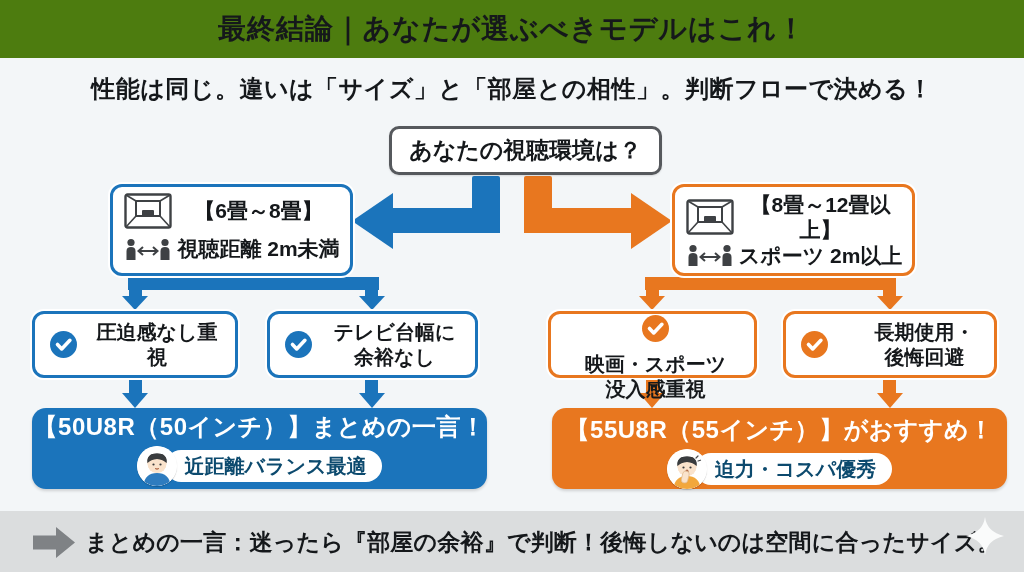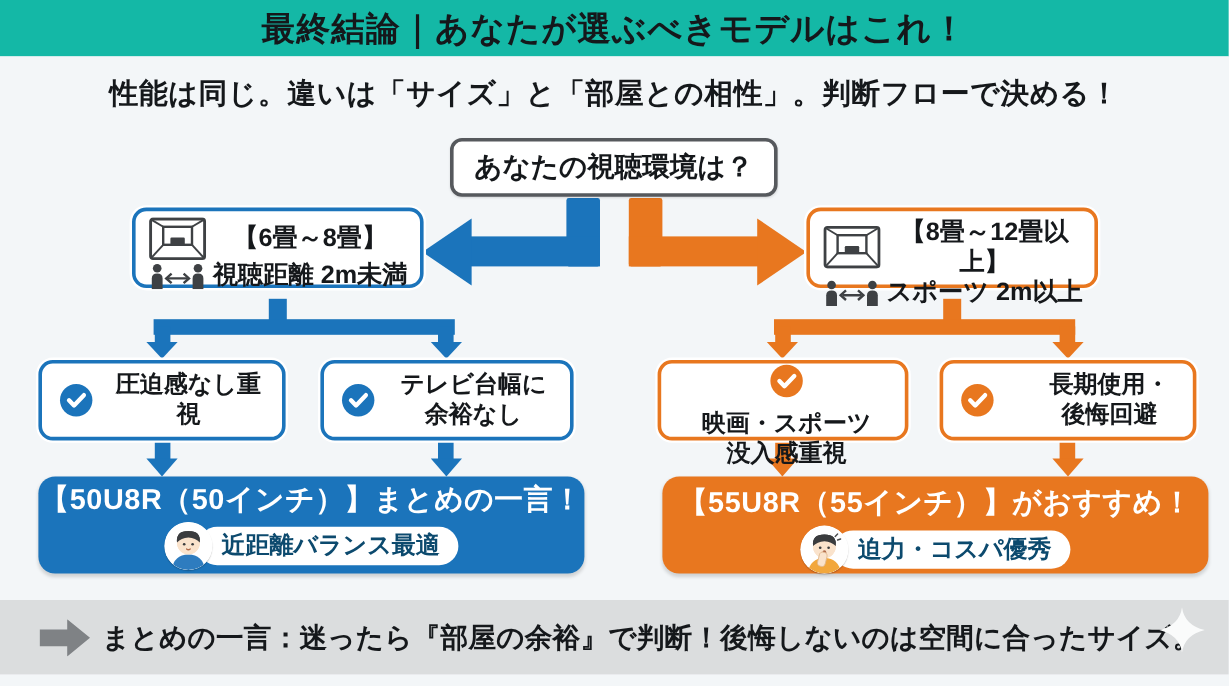--- a/index.html
+++ b/index.html
@@ -2,38 +2,38 @@
 <html><head>
 <meta charset="utf-8">
 <style>
   * { margin:0; padding:0; box-sizing:border-box; }
   html,body { width:1024px; height:572px; overflow:hidden; }
   body {
     font-family:"Liberation Sans","DejaVu Sans",sans-serif;
     font-weight:bold; color:#15181b; background:#F3F6F8;
   }
   .header {
-    height:47px; background:#14b8a6;
+    height:58px; background:#4d7c0f;
     display:flex; align-items:center; justify-content:center;
     font-size:28px; letter-spacing:1px;
   }
   .main { position:relative; height:453px; background:#F3F6F8; }
   .subtitle {
     position:absolute; top:15px; left:0; width:100%;
     text-align:center; font-size:24px; letter-spacing:.5px;
   }
   .connectors { position:absolute; left:0; top:0; pointer-events:none; }
   .q-box {
-    position:absolute; left:375px; top:68px; width:273px; height:49px;
+    position:absolute; left:389px; top:68px; width:273px; height:49px;
     background:#fff; border:3px solid #56595D; border-radius:10px;
     display:flex; align-items:center; justify-content:center;
     font-size:23px; box-shadow:0 1px 2px rgba(0,0,0,.12);
   }
   .cond-box {
-    position:absolute; top:126px; width:243px; height:67px;
+    position:absolute; top:126px; width:243px; height:92px;
     background:#fff; border-radius:12px; border:3px solid;
     box-shadow:0 0 0 2px #fff;
     display:grid; grid-template-columns:54px 1fr; grid-template-rows:1fr 1fr;
     align-items:center; justify-items:center; padding:5px 8px 5px 8px;
     font-size:21px; line-height:1.2;
   }
   .cond-box.blue { left:110px; border-color:#1B74BB; }
   .cond-box.orange { left:672px; border-color:#E8771F; }
   .cond-text { white-space:pre-line; text-align:center; width:100%; }
   .crit-box {

